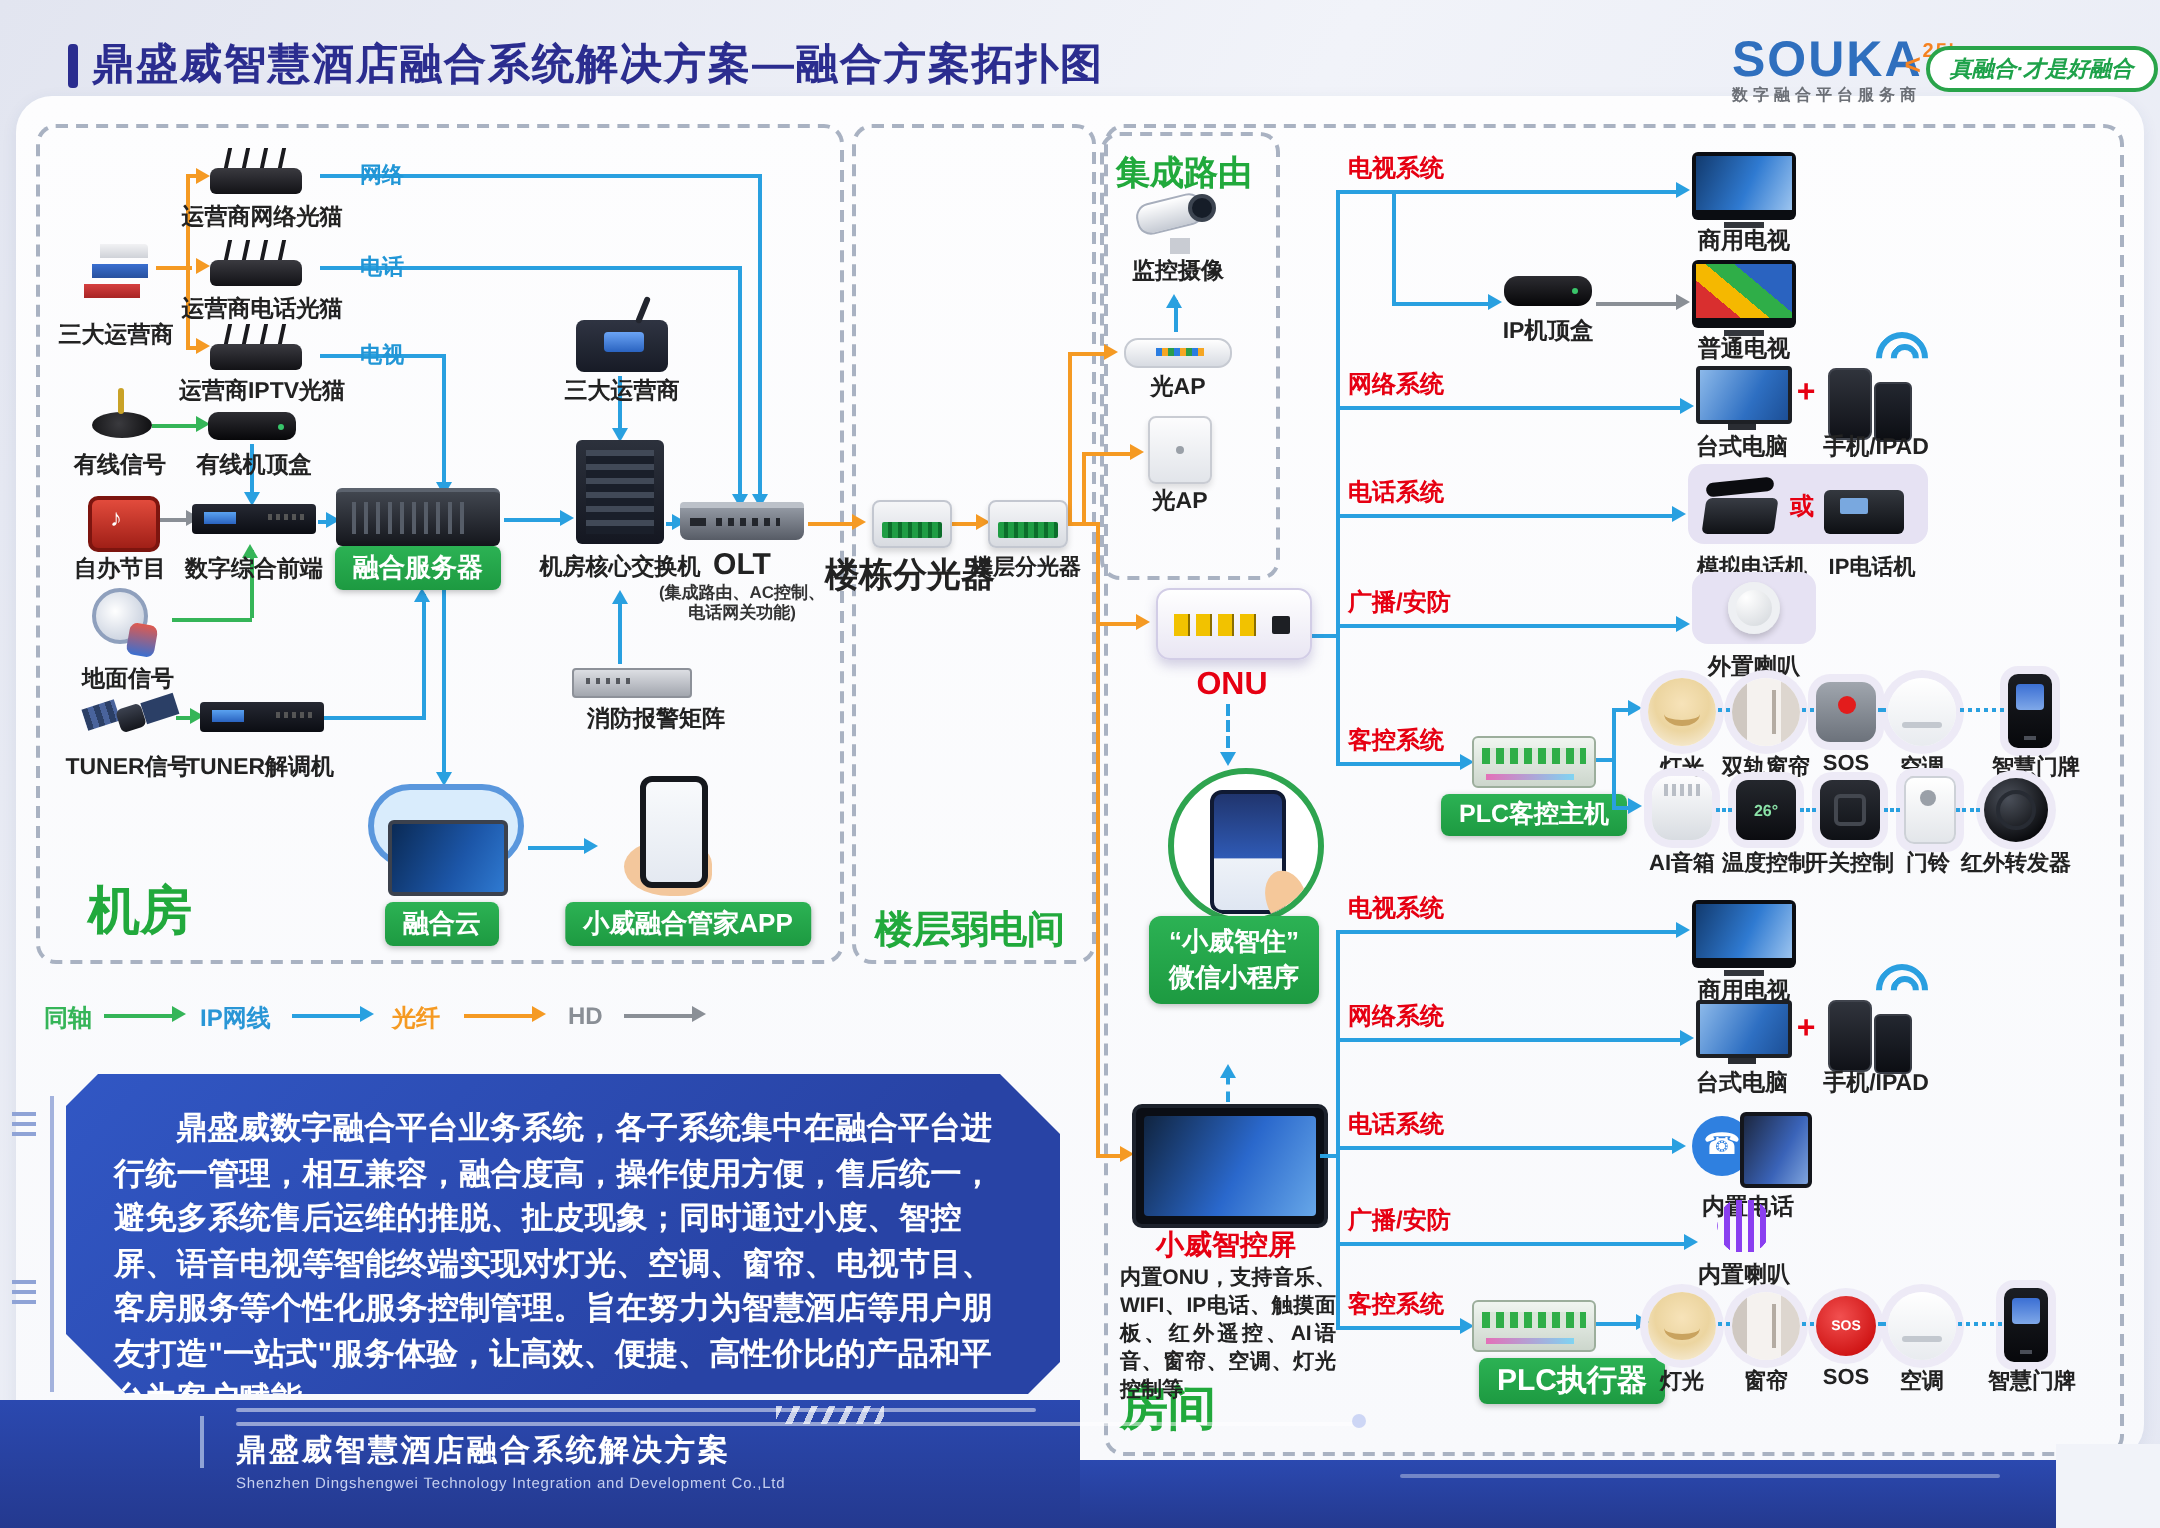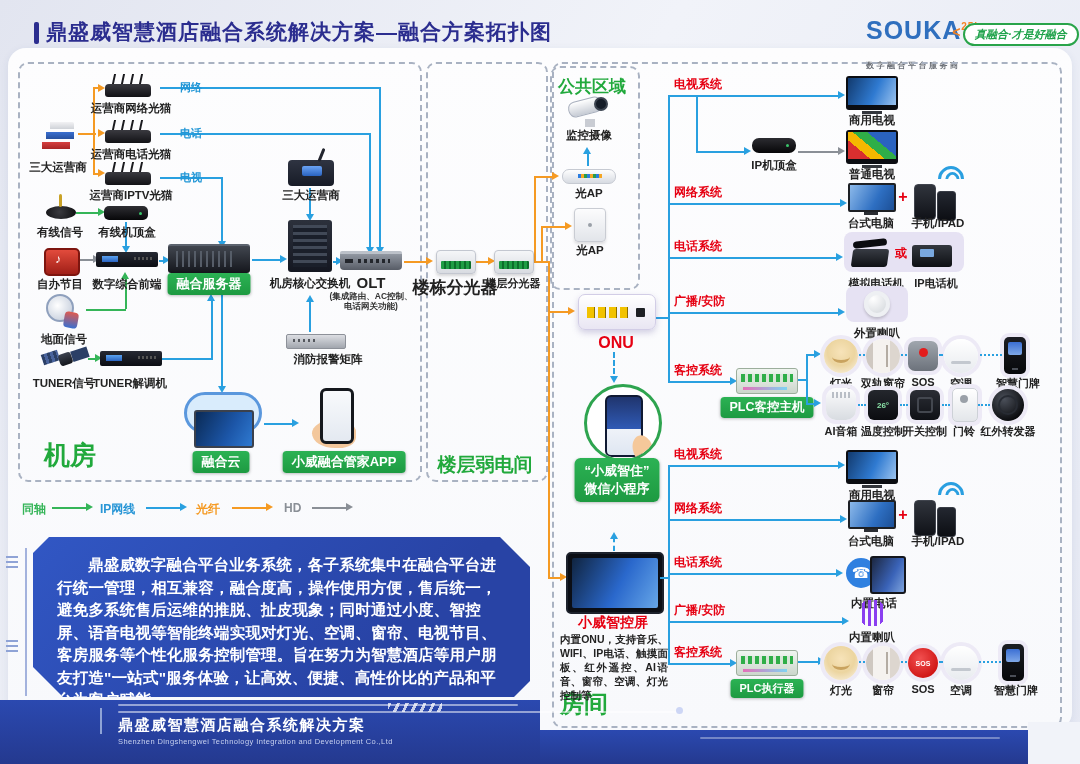--- a/index.html
+++ b/index.html
@@ -191,21 +191,21 @@
   .d-switch::before{content:"";position:absolute;left:7px;top:7px;right:7px;bottom:7px;border:2px solid #43474f;border-radius:3px}
   .d-bell{border-radius:5px !important;background:linear-gradient(#ffffff,#e3e6ea);border:1px solid #cdd1d7}
   .d-bell::before{content:"";position:absolute;left:7px;top:6px;width:8px;height:8px;border-radius:50%;background:#9aa0a8}
   .d-ir{background:radial-gradient(circle at 38% 32%,#4b505a,#0a0b0e 75%)}
   .d-ir::before{content:"";position:absolute;left:6px;top:6px;right:6px;bottom:6px;border:2px solid #272b33;border-radius:50%}
   
   .titlebar{left:34px;top:22px;width:5px;height:22px;background:#2b2d8f;border-radius:2px}
   .title{left:46px;top:18px;font-size:21px;font-weight:900;color:#2b2d8f;letter-spacing:1px}
   .brand{left:866px;top:16px;font-size:25px;font-weight:900;color:#2f6fbe;letter-spacing:1px}
   .brand sup{color:#f58220;font-size:10px;font-weight:800}
-  .brandsub{left:866px;top:60px;font-size:8px;color:#6b6f76;letter-spacing:2.5px;font-weight:700}
+  .brandsub{left:866px;top:42px;font-size:8px;color:#6b6f76;letter-spacing:2.5px;font-weight:700}
   .chev{left:952px;top:24px;color:#f58220;font-weight:900;font-size:14px;font-style:italic}
   .pill{left:963px;top:23px;border:2px solid #29a44a;color:#1ea24a;background:#fff;border-radius:13px;
         font-size:11px;font-weight:800;font-style:italic;padding:2px 10px;white-space:nowrap}
   
   .bluebox{left:33px;top:537px;width:497px;height:160px;color:#fff;
       background:linear-gradient(135deg,#3157c4,#2843a5 70%);
       clip-path:polygon(0 16px,16px 0,467px 0,497px 30px,497px 144px,481px 160px,30px 160px,0 130px)}
   .bluebox p{margin:0;padding:17px 24px 0;font-size:15.5px;font-weight:700;line-height:22.5px;text-indent:2em;letter-spacing:.2px}
   .footL{left:0;top:700px;width:540px;height:64px;background:linear-gradient(#2b49b0,#24398f)}
   .footR{left:540px;top:730px;width:540px;height:34px;background:linear-gradient(#2b49b0,#24398f)}
@@ -229,21 +229,21 @@
 <div class="abs brandsub">数字融合平台服务商</div>
 <div class="abs chev">&lt;</div>
 <div class="abs pill">真融合·才是好融合</div>
 
 <div class="abs dbox" style="left:18px;top:62px;width:400px;height:416px"></div>
 <div class="abs dbox" style="left:426px;top:62px;width:118px;height:416px"></div>
 <div class="abs dbox" style="left:552px;top:62px;width:506px;height:662px"></div>
 <div class="abs dbox" style="left:550px;top:66px;width:86px;height:220px"></div>
 <div class="area" style="left:44px;top:438px;font-size:26px">机房</div>
 <div class="area" style="left:485px;top:452px;font-size:19px;transform:translateX(-50%)">楼层弱电间</div>
-<div class="area" style="left:592px;top:75px;font-size:17px;transform:translateX(-50%)">公共区域</div>
+<div class="area" style="left:592px;top:75px;font-size:17px;transform:translateX(-50%)">集成路由</div>
 <div class="area" style="left:560px;top:688px;font-size:24px">房间</div>
 
 <div class="lv or" style="left:93px;top:88px;height:86px"></div>
 <div class="lh or" style="left:78px;top:133px;width:18px"></div>
 <div class="lh or" style="left:93px;top:87px;width:5px"></div>
 <div class="lh or" style="left:93px;top:173px;width:5px"></div>
 <div class="ar r or" style="left:98px;top:84px"></div>
 <div class="ar r or" style="left:98px;top:129px"></div>
 <div class="ar r or" style="left:98px;top:169px"></div>
 <div class="lh cy" style="left:160px;top:87px;width:221px"></div>
@@ -483,21 +483,21 @@
 <div class="redlbl" style="left:903px;top:506px;font-size:16px">+</div>
 <div class="ic ic-mob" style="left:912px;top:494px">
     <span class="wifi"></span>
   </div>
 <div class="lbl" style="left:938px;top:534px">手机/IPAD</div>
 <div class="ic ic-phblue" style="left:846px;top:556px"></div>
 <div class="lbl" style="left:874px;top:596px">内置电话</div>
 <div class="ic ic-wave" style="left:850px;top:600px"></div>
 <div class="lbl" style="left:872px;top:630px">内置喇叭</div>
 <div class="ic ic-plc" style="left:736px;top:650px"></div>
-<div class="tag" style="left:767px;top:679px;font-size:11px">PLC执行器</div>
+<div class="tag" style="left:786px;top:679px;font-size:15px">PLC执行器</div>
 <div class="lh cy" style="left:798px;top:661px;width:22px"></div>
 <div class="ar r cy" style="left:818px;top:657px"></div>
 <div class="devc d-light" style="left:824px;top:646px;width:34px;height:34px"></div>
 <div class="lbl" style="left:841px;top:683px;font-size:11px">灯光</div>
 <div class="devc d-door" style="left:866px;top:646px;width:34px;height:34px"></div>
 <div class="lbl" style="left:883px;top:683px;font-size:11px">窗帘</div>
 <div class="devc d-sosred" style="left:908px;top:648px;width:30px;height:30px">SOS</div>
 <div class="lbl" style="left:923px;top:683px;font-size:11px">SOS</div>
 <div class="devc d-ac" style="left:944px;top:646px;width:34px;height:34px"></div>
 <div class="lbl" style="left:961px;top:683px;font-size:11px">空调</div>

